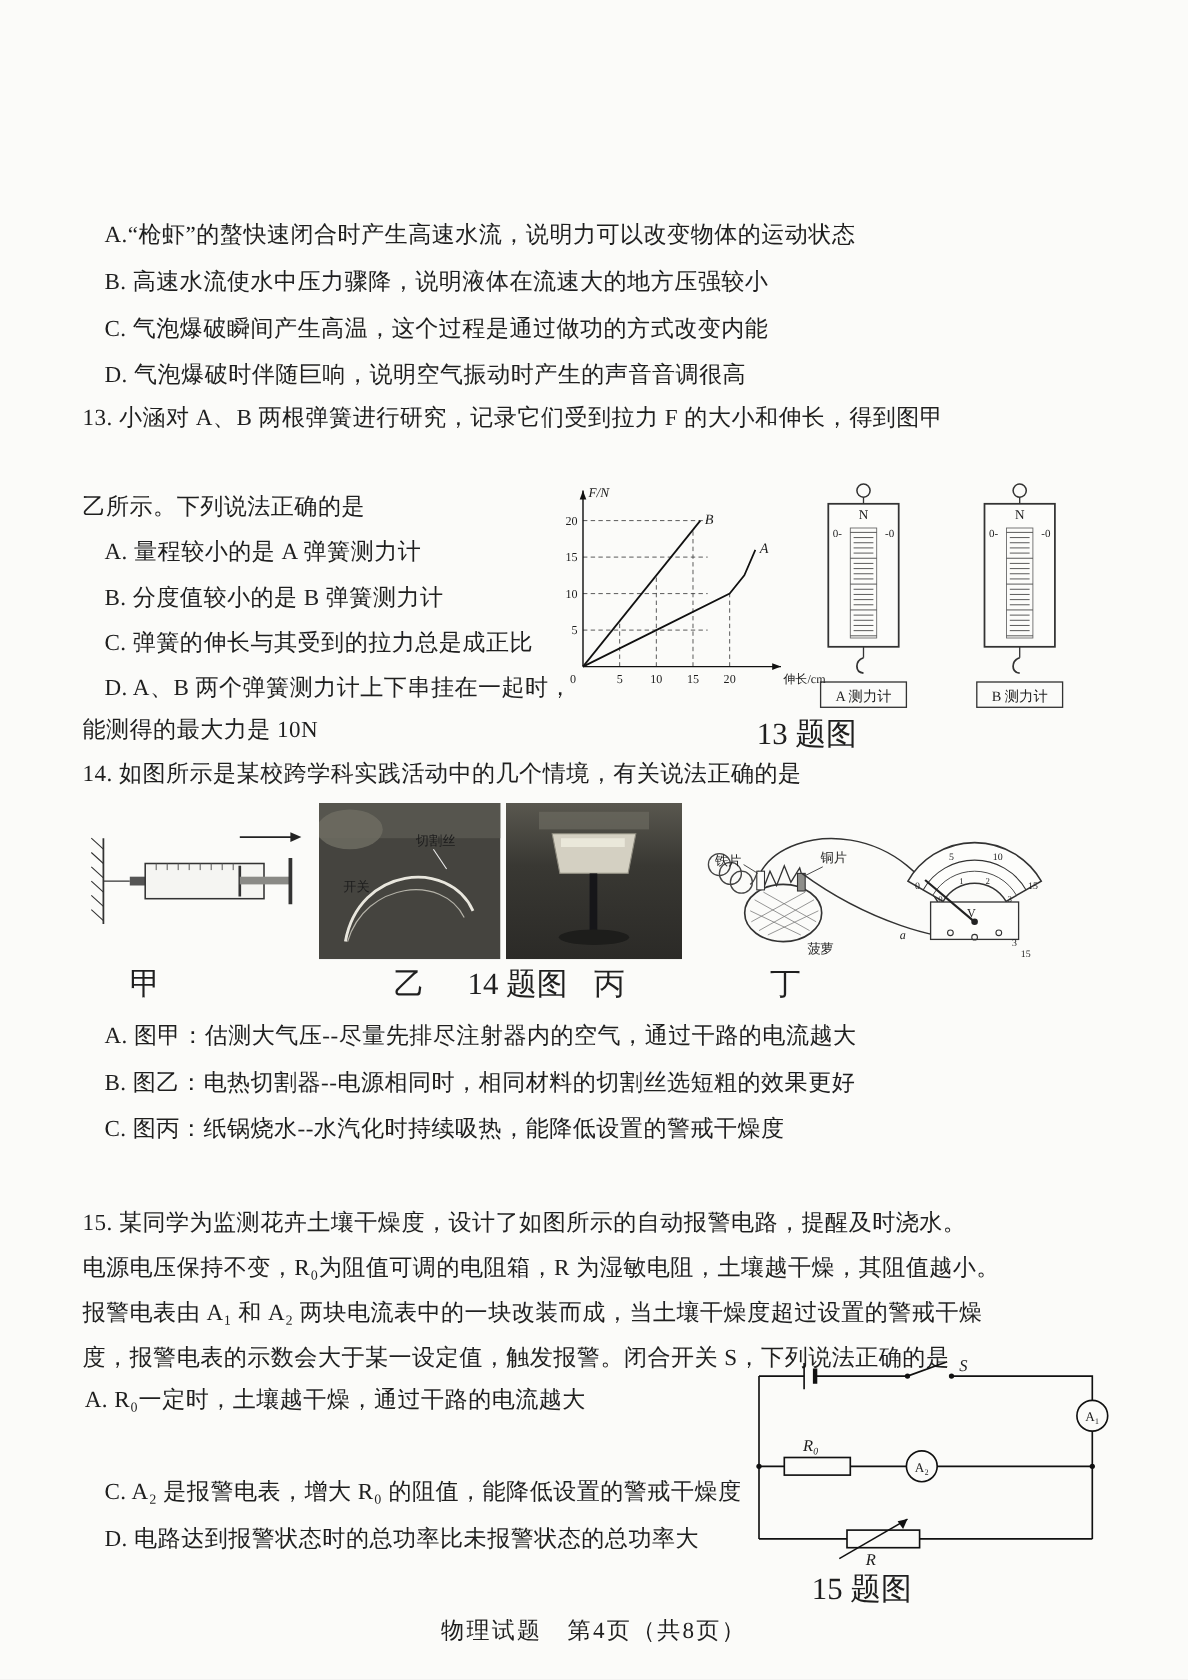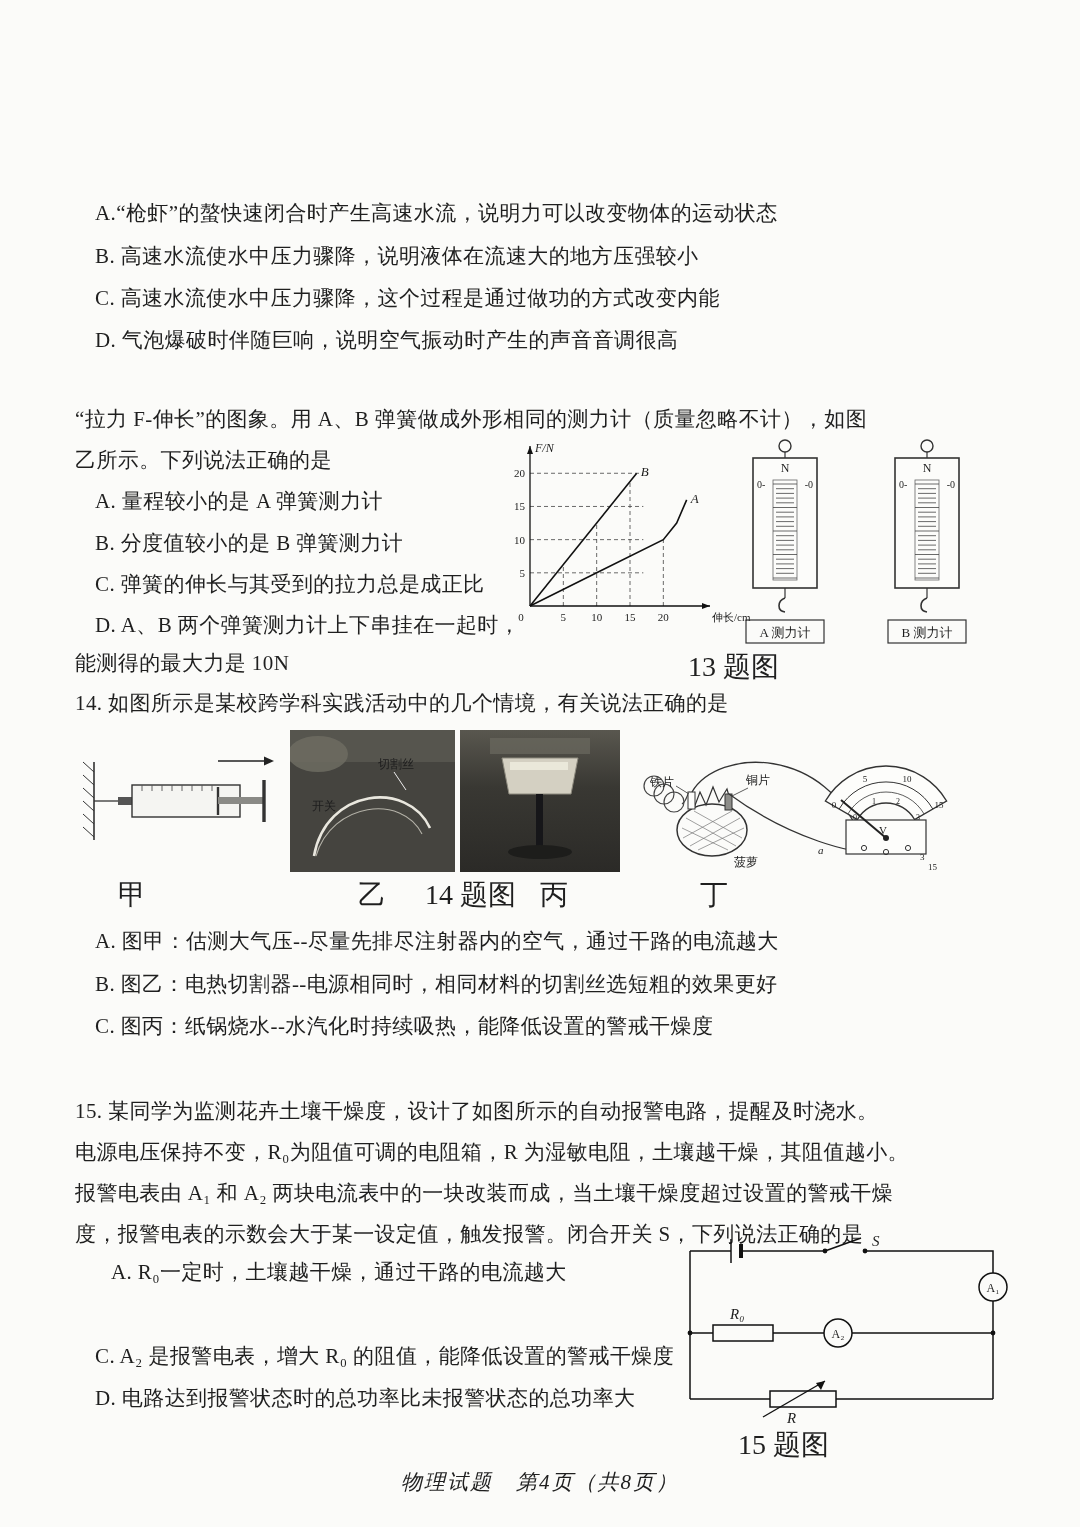--- a/index.html
+++ b/index.html
@@ -10,36 +10,36 @@
     font-family:"Liberation Serif","DejaVu Serif",serif;
   }
   .line {
     position:absolute; font-size:21px; line-height:1.3;
     white-space:nowrap; letter-spacing:0.4px;
   }
   .photo { position:absolute; }
   .caption { position:absolute; font-size:28px; }
   .footer {
     position:absolute; left:0; top:1468px; width:100%;
-    text-align:center; font-size:21px; letter-spacing:2px;font-style:italic;
+    text-align:center; font-size:21px; letter-spacing:2px;
   }
   svg text { font-family:"Liberation Serif","DejaVu Serif",serif; fill:#1d1d1d; }
   .w { stroke:#111; stroke-width:1.5; fill:none; }
 </style>
 </head>
 <body>
 
 <div class="page">
 
   <div class="line" style="left:95px;top:200px">A.“枪虾”的螯快速闭合时产生高速水流，说明力可以改变物体的运动状态</div>
   <div class="line" style="left:95px;top:243px">B. 高速水流使水中压力骤降，说明液体在流速大的地方压强较小</div>
-  <div class="line" style="left:95px;top:285px">C. 高速水流使水中压力骤降，这个过程是通过做功的方式改变内能</div>
+  <div class="line" style="left:95px;top:285px">C. 气泡爆破瞬间产生高温，这个过程是通过做功的方式改变内能</div>
   <div class="line" style="left:95px;top:327px">D. 气泡爆破时伴随巨响，说明空气振动时产生的声音音调很高</div>
 
-  <div class="line" style="left:75px;top:406px">“拉力 F-伸长”的图象。用 A、B 弹簧做成外形相同的测力计（质量忽略不计），如图</div>
+  <div class="line" style="left:75px;top:366px">13. 小涵对 A、B 两根弹簧进行研究，记录它们受到拉力 F 的大小和伸长，得到图甲</div>
   <div class="line" style="left:75px;top:447px">乙所示。下列说法正确的是</div>
   <div class="line" style="left:95px;top:488px">A. 量程较小的是 A 弹簧测力计</div>
   <div class="line" style="left:95px;top:530px">B. 分度值较小的是 B 弹簧测力计</div>
   <div class="line" style="left:95px;top:612px">D. A、B 两个弹簧测力计上下串挂在一起时，</div>
   <div class="line" style="left:95px;top:571px">C. 弹簧的伸长与其受到的拉力总是成正比</div>
   <div class="line" style="left:75px;top:650px">能测得的最大力是 10N</div>
   <div class="caption" style="left:688px;top:648px">13 题图</div>
 
   <svg id="f-graph" class="photo" style="left:498px;top:438px" width="262" height="200" viewBox="0 0 262 200">
       <line x1="32" y1="134.8181818181818" x2="145.33333333333331" y2="134.8181818181818" stroke="#444" stroke-width="0.8" stroke-dasharray="4 3"></line>
@@ -240,21 +240,21 @@
   <div class="caption" style="left:700px;top:876px">丁</div>
 
   <div class="line" style="left:95px;top:928px">A. 图甲：估测大气压--尽量先排尽注射器内的空气，通过干路的电流越大</div>
   <div class="line" style="left:95px;top:971px">B. 图乙：电热切割器--电源相同时，相同材料的切割丝选短粗的效果更好</div>
   <div class="line" style="left:95px;top:1013px">C. 图丙：纸锅烧水--水汽化时持续吸热，能降低设置的警戒干燥度</div>
 
   <div class="line" style="left:75px;top:1098px">15. 某同学为监测花卉土壤干燥度，设计了如图所示的自动报警电路，提醒及时浇水。</div>
   <div class="line" style="left:75px;top:1139px">电源电压保持不变，R₀为阻值可调的电阻箱，R 为湿敏电阻，土壤越干燥，其阻值越小。</div>
   <div class="line" style="left:75px;top:1180px">报警电表由 A₁ 和 A₂ 两块电流表中的一块改装而成，当土壤干燥度超过设置的警戒干燥</div>
   <div class="line" style="left:75px;top:1221px">度，报警电表的示数会大于某一设定值，触发报警。闭合开关 S，下列说法正确的是</div>
-  <div class="line" style="left:111px;top:1259px">A. R₀一定时，土壤越干燥，通过干路的电流越大</div>
+  <div class="line" style="left:77px;top:1259px">A. R₀一定时，土壤越干燥，通过干路的电流越大</div>
   <div class="line" style="left:95px;top:1343px">C. A₂ 是报警电表，增大 R₀ 的阻值，能降低设置的警戒干燥度</div>
   <div class="line" style="left:95px;top:1385px">D. 电路达到报警状态时的总功率比未报警状态的总功率大</div>
 
   <svg class="photo" style="left:675px;top:1235px" width="335" height="190" viewBox="0 0 335 190">
 
     <path d="M 15 16 H 56" class="w"></path>
     <line x1="56" y1="4" x2="56" y2="28" stroke="#111" stroke-width="1.5"></line>
     <line x1="66" y1="9" x2="66" y2="23" stroke="#111" stroke-width="4"></line>
     <path d="M 66 16 H 148" class="w"></path>
 

